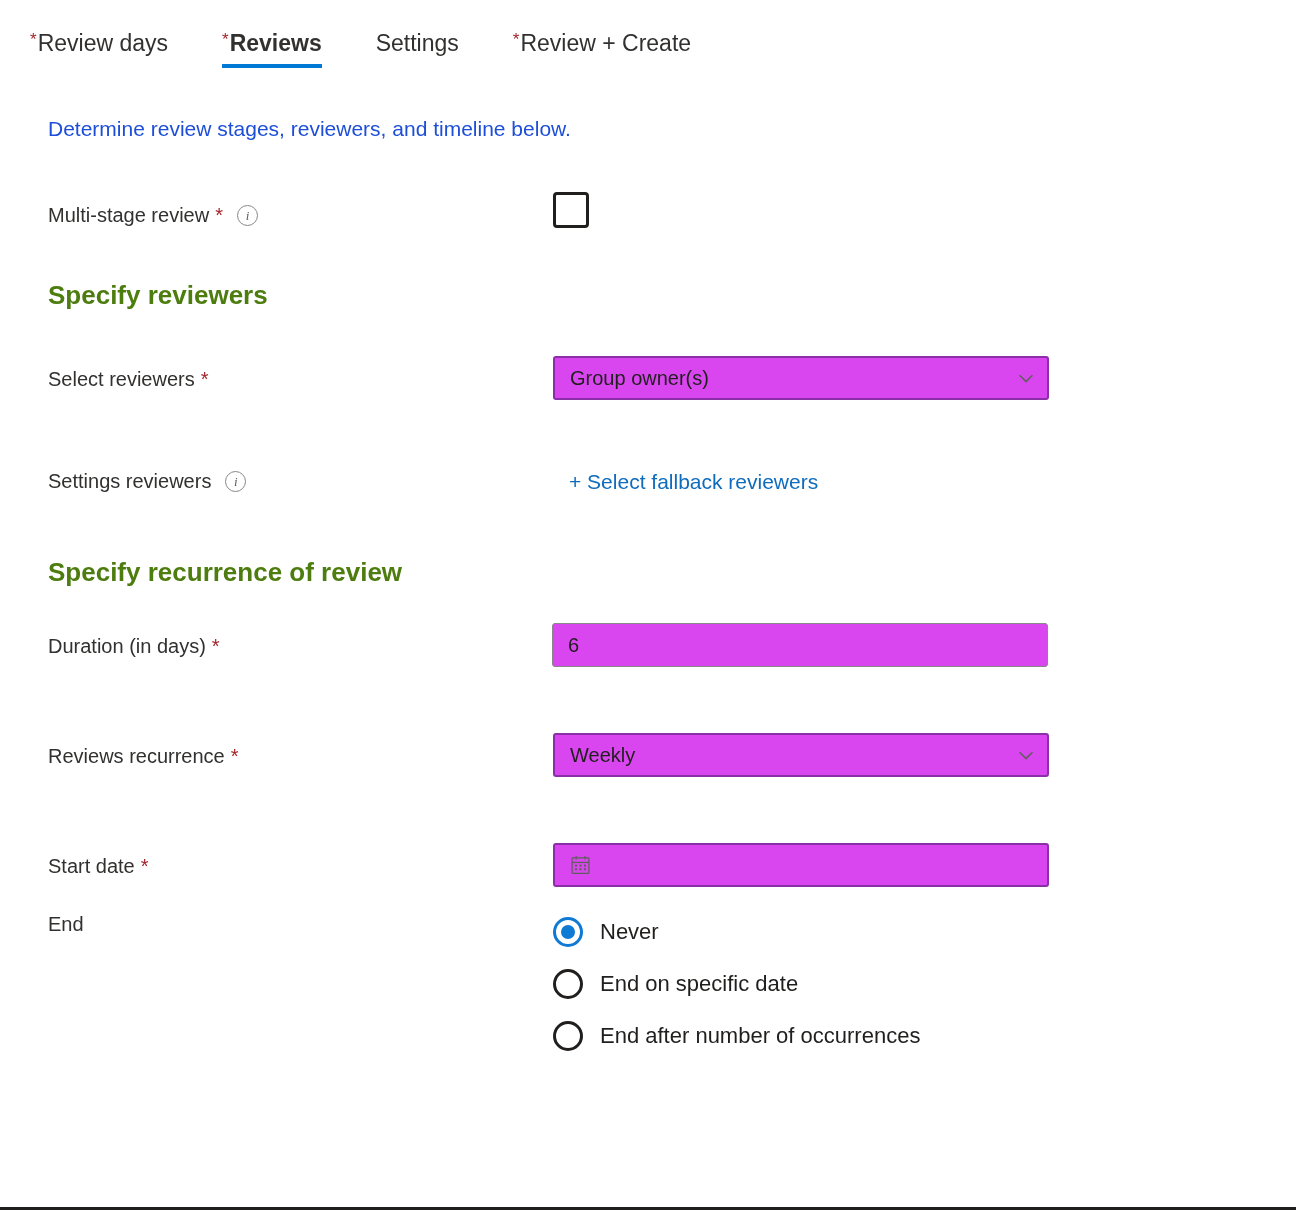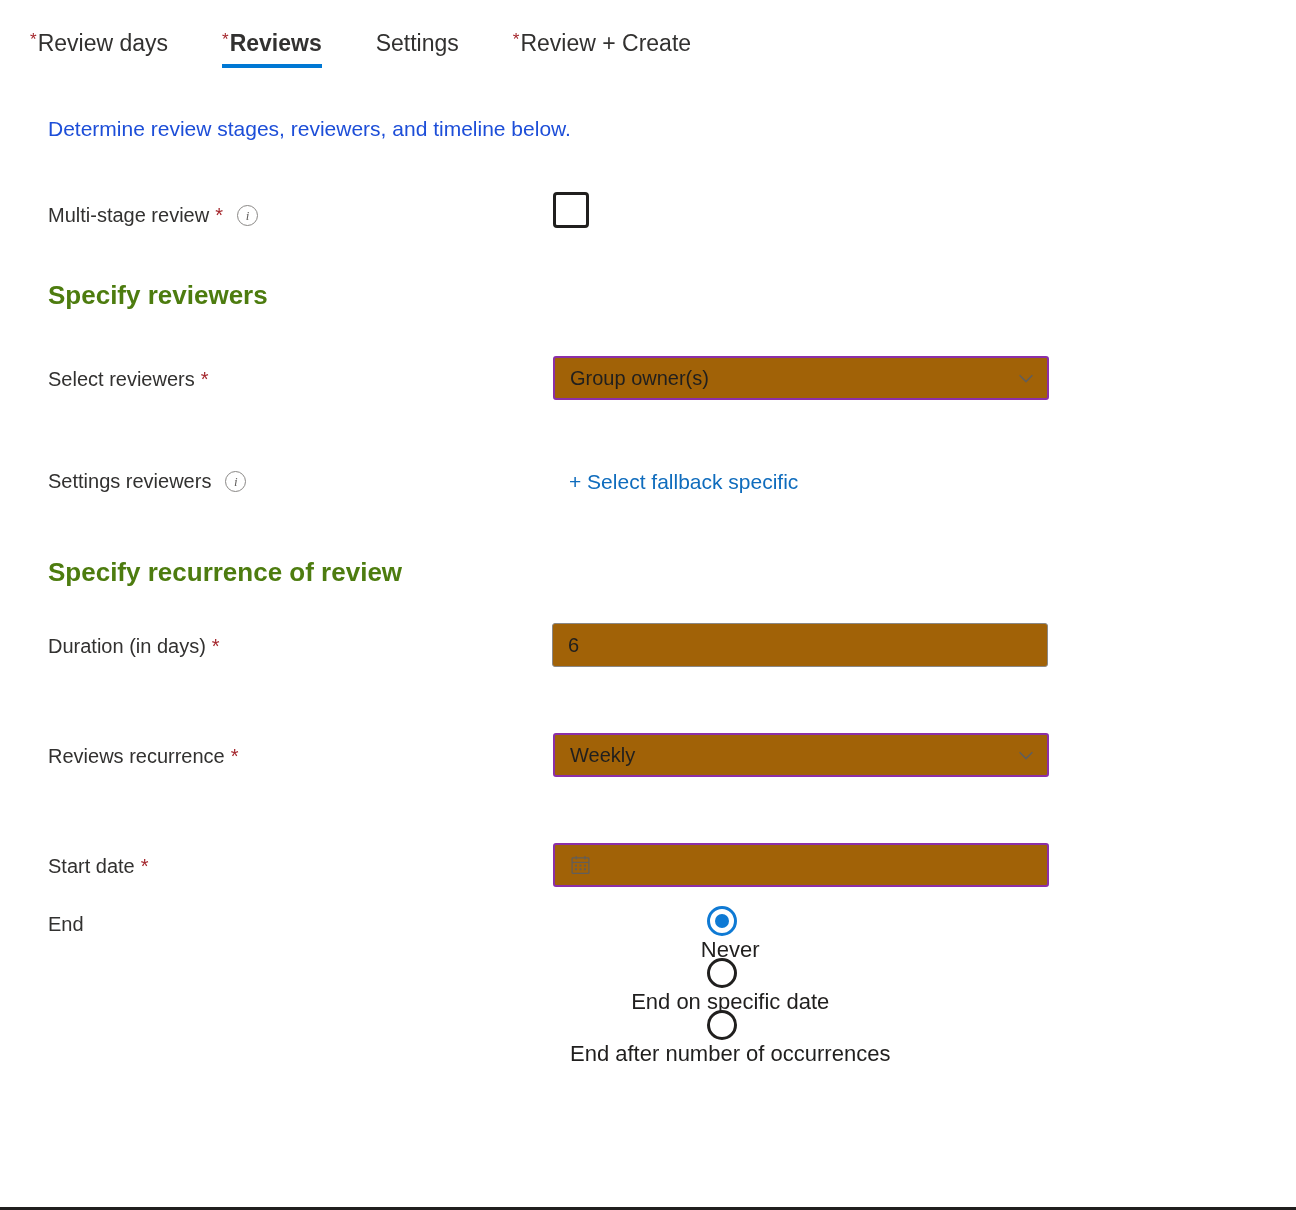--- a/index.html
+++ b/index.html
@@ -129,21 +129,21 @@
     background: #ffffff;
     cursor: pointer;
   }
 
   
   .field {
     width: 496px;
     height: 44px;
     border: 2px solid #8b2fa8;
     border-radius: 3px;
-    background: #a16207;
+    background: #d946ef;
     display: flex;
     align-items: center;
     padding: 0 10px 0 15px;
     font-size: 20px;
     color: #201f1e;
     cursor: pointer;
     position: relative;
   }
   .field.gray {
     border: 1.6px solid #8a8886;
@@ -180,21 +180,20 @@
   .radio-group {
     position: absolute;
     left: 505px;
     top: 0;
   }
   .radio-item {
     display: flex;
     align-items: center;
     height: 52px;
     cursor: pointer;
-    flex-direction: column;
   }
   .radio-outer {
     width: 30px;
     height: 30px;
     border-radius: 50%;
     border: 3px solid #201f1e;
     background: #ffffff;
     display: flex;
     align-items: center;
     justify-content: center;
@@ -286,21 +285,21 @@
     </div>
   </div>
 </div>
 
 <div class="row" style="top:466px">
   <div class="row-label" style="top:1px">
     <span>Settings reviewers</span>
     <span class="info-icon">i</span>
   </div>
   <div class="control" style="left:521px;top:2px">
-    <span class="link">+ Select fallback specific</span>
+    <span class="link">+ Select fallback reviewers</span>
   </div>
 </div>
 
 <div class="section-heading" style="top:555px">Specify recurrence of review</div>
 
 <div class="row" style="top:623px">
   <div class="row-label" style="top:9px">
     <span>Duration (in days)</span>
     <span class="req">*</span>
   </div>

